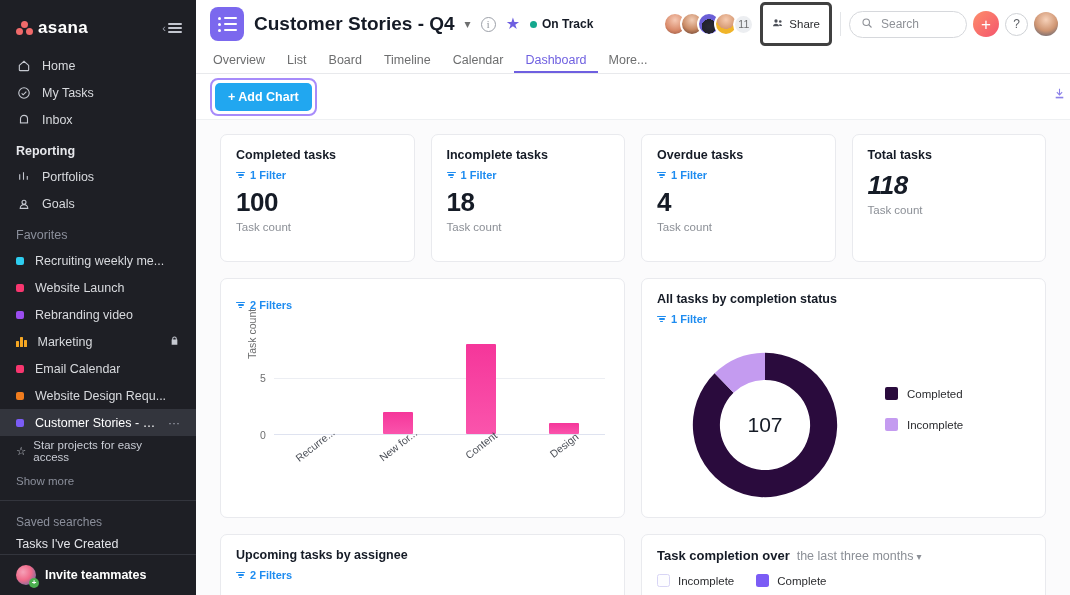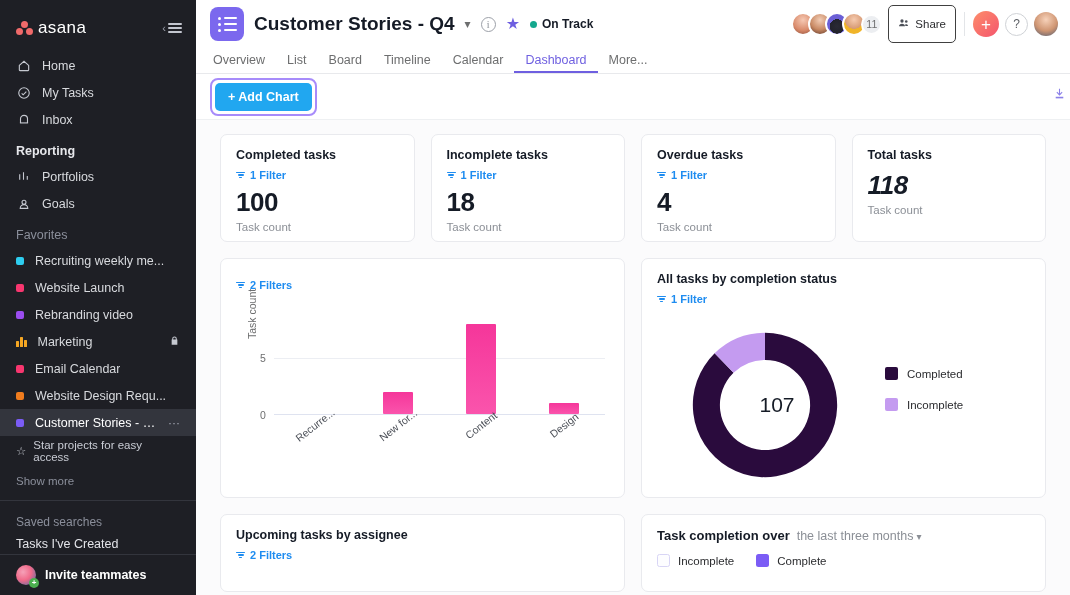--- a/index.html
+++ b/index.html
@@ -19,21 +19,21 @@
     position: relative;
     overflow: hidden;
   }
   .sb-top { display: flex; align-items: center; justify-content: space-between; padding: 14px 14px 0 16px; height: 42px; }
   .logo { display: flex; align-items: center; gap: 5px; }
   .logo-dots { position: relative; width: 17px; height: 15px; }
   .logo-dots i { position: absolute; display: block; width: 7px; height: 7px; border-radius: 50%; background: #f06a6a; }
   .logo-dots i:nth-child(1) { left: 5px; top: 0px; }
   .logo-dots i:nth-child(2) { left: 0px; top: 7px; }
   .logo-dots i:nth-child(3) { left: 10px; top: 7px; }
-  .logo-text { color: #fff; font-size: 17px; letter-spacing: .4px; font-weight: 400; }
+  .logo-text { color: #fff; font-size: 17px; letter-spacing: .4px; font-weight: 700; }
   .collapse-btn { display: flex; align-items: center; gap: 2px; color: #9ca0ac; cursor: pointer; }
   .collapse-btn .chev { font-size: 11px; line-height: 1; }
   .hamb { display: inline-flex; flex-direction: column; gap: 2.5px; }
   .hamb span { display: block; width: 14px; height: 1.6px; background: #c3c6cf; border-radius: 1px; }
 
   .sb-nav { margin-top: 10px; }
   .sb-item {
     display: flex; align-items: center; gap: 11px;
     height: 27px; padding: 0 16px;
     font-size: 12.5px; color: #d8dade; cursor: pointer;
@@ -91,22 +91,22 @@
   .tb-right { margin-left: auto; display: flex; align-items: center; gap: 6px; }
   .avstack { display: flex; align-items: center; }
   .avstack .av { width: 24px; height: 24px; border-radius: 50%; border: 2px solid #fff; margin-left: -7px; }
   .avstack .av:first-child { margin-left: 0; }
   .av1 { background: radial-gradient(circle at 50% 30%, #f6c9b4 0%, #d98a6a 60%, #8a4b38 100%); }
   .av2 { background: radial-gradient(circle at 50% 30%, #f2cdb6 0%, #c98a64 55%, #5a3326 100%); }
   .av3 { background: radial-gradient(circle at 50% 62%, #2a2a35 0%, #22222c 45%, #6b5fd6 46%, #6b5fd6 100%); }
   .av4 { background: radial-gradient(circle at 50% 28%, #f6cbb0 0%, #d79a74 52%, #f0b429 53%, #f0b429 100%); }
   .avcount { width: 21px; height: 21px; border-radius: 50%; background: #eceef1; color: #6d6e6f;
     font-size: 10.5px; display: flex; align-items: center; justify-content: center; margin-left: -5px; border: 2px solid #fff;}
-  .share-btn { display: flex; align-items: center; gap: 5px; height: 38px; padding: 0 9px;
-    border: 1px solid #404040; border-radius: 5px; font-size: 11.5px; color: #2b2c2f; background: #fff; cursor: pointer; }
+  .share-btn { display: flex; align-items: center; gap: 5px; height: 44px; padding: 0 9px;
+    border: 3px solid #404040; border-radius: 5px; font-size: 11.5px; color: #2b2c2f; background: #fff; cursor: pointer; }
   .vline { width: 1px; height: 24px; background: #e3e5e8; margin: 0 2px; }
   .search-box { display: flex; align-items: center; gap: 8px; width: 118px; height: 27px;
     border: 1px solid #d6d8dc; border-radius: 14px; padding: 0 11px; color: #8e9197; font-size: 12px; cursor: text; }
   .plus-btn { width: 26px; height: 26px; border-radius: 50%;
     background: linear-gradient(135deg, #fd8d6b 0%, #f4556d 100%); color: #fff;
     display: flex; align-items: center; justify-content: center; font-size: 17px; line-height: 1; cursor: pointer; }
   .help-btn { width: 23px; height: 23px; border-radius: 50%; border: 1px solid #cfd2d6; color: #5d6066;
     display: flex; align-items: center; justify-content: center; font-size: 12px; cursor: pointer; background:#fff; }
   .me-av { width: 24px; height: 24px; border-radius: 50%;
     background: radial-gradient(circle at 50% 32%, #f7d2ba 0%, #cf9572 55%, #4a5a74 100%); cursor: pointer; }
@@ -124,21 +124,21 @@
     height: 28px; padding: 0 13px; font-size: 12.5px; font-weight: 700;
     font-family: "Liberation Sans", sans-serif; cursor: pointer;
   }
   .export-ico { position: absolute; right: 4px; top: 13px; color: #8b80e8; font-size: 14px; cursor: pointer; }
 
   
   .dash { flex: 1; background: #fbfbfc; padding: 14px 24px 0 24px; overflow: hidden; }
   .row { display: flex; gap: 16px; }
   .row + .row { margin-top: 16px; }
   .card { background: #fff; border: 1px solid #e9eaee; border-radius: 7px; }
-  .stat { flex: 1; padding: 13px 15px 4px 15px; height: 108px; }
+  .stat { flex: 1; padding: 13px 15px 4px 15px; height: 128px; }
   .stat-title { font-size: 12.5px; font-weight: 700; color: #151b26; }
   .filter { display: flex; align-items: center; gap: 5px; margin-top: 7px; font-size: 11px; color: #1e8cf0; font-weight: 700; cursor: pointer; }
   .filter-ico { display: inline-flex; flex-direction: column; align-items: center; gap: 1.3px; }
   .filter-ico i { display: block; height: 1.4px; background: #1e8cf0; border-radius: 1px; }
   .filter-ico i:nth-child(1) { width: 9px; }
   .filter-ico i:nth-child(2) { width: 6px; }
   .filter-ico i:nth-child(3) { width: 3px; }
   .stat-num { font-size: 26px; font-weight: 700; color: #151b26; margin-top: 6px; letter-spacing: -.4px; }
   .stat-sub { font-size: 11.5px; color: #8b8f96; margin-top: 3px; }
   .stat.nofilter .stat-num { margin-top: 8px; font-style: italic; }
@@ -158,21 +158,21 @@
   .bc-col { flex: 1; display: flex; justify-content: center; align-items: flex-end; height: 100%; }
   .bc-bar { width: 30px; background: #f83fa0; border-radius: 1px;
     background: linear-gradient(180deg,#f5369a 0%, #fa54ac 100%); }
   .bc-labels { position: absolute; left: 38px; right: 4px; bottom: 6px; height: 52px; display: flex; }
   .bc-lab { flex: 1; position: relative; }
   .bc-lab span { position: absolute; left: 50%; top: 4px; transform: translateX(-50%) rotate(-38deg);
     transform-origin: center center; font-size: 10.5px; color: #4b4f57; white-space: nowrap; }
 
   
   .donut-wrap { position: absolute; left: 8px; top: 14px; width: 200px; height: 164px; }
-  .donut-center { position: absolute; left: 12px; top: 0; width: 100%; height: 100%;
+  .donut-center { position: absolute; left: 0; top: 0; width: 100%; height: 100%;
     display: flex; align-items: center; justify-content: center; font-size: 21px; font-weight: 400; color: #151b26; }
   .legend { position: absolute; left: 228px; top: 58px; }
   .legend-item { display: flex; align-items: center; gap: 9px; font-size: 11.5px; color: #2b2c2f; margin-bottom: 18px; }
   .legend-sw { width: 13px; height: 13px; border-radius: 2px; }
 
   
   .botcard { flex: 1; padding: 13px 15px; height: 78px; }
   .tc-head { display: flex; align-items: baseline; gap: 7px; }
   .tc-title { font-size: 13px; font-weight: 700; color: #151b26; }
   .tc-range { font-size: 12.5px; color: #8b8f96; cursor: pointer; }
@@ -352,20 +352,29 @@
             <svg width="12" height="12" viewBox="0 0 24 24" fill="#4b4f57">
                 <circle cx="8" cy="8" r="3.3"></circle>
                 <circle cx="16.5" cy="9" r="2.6"></circle>
                 <path d="M2 18.5c0-3.3 2.7-5 6-5s6 1.7 6 5z"></path>
                 <path d="M15 13.8c2.7 0 5 1.4 5 4.2h-5.6z"></path>
               </svg>
           </span>
           <span>Share</span>
         </div>
         <span class="vline"></span>
+        <div class="search-box">
+          <span>
+            <svg width="12" height="12" viewBox="0 0 24 24" fill="none" stroke="#8e9197" stroke-width="2.2">
+                <circle cx="10.5" cy="10.5" r="6.5"></circle>
+                <path d="M15.5 15.5 21 21"></path>
+              </svg>
+          </span>
+          <span>Search</span>
+        </div>
         <div class="plus-btn">+</div>
         <div class="help-btn">?</div>
         <div class="me-av"></div>
       </div>
     </div>
 
     <div class="tabs">
       <div class="tab">Overview</div>
       <div class="tab">List</div>
       <div class="tab">Board</div>

